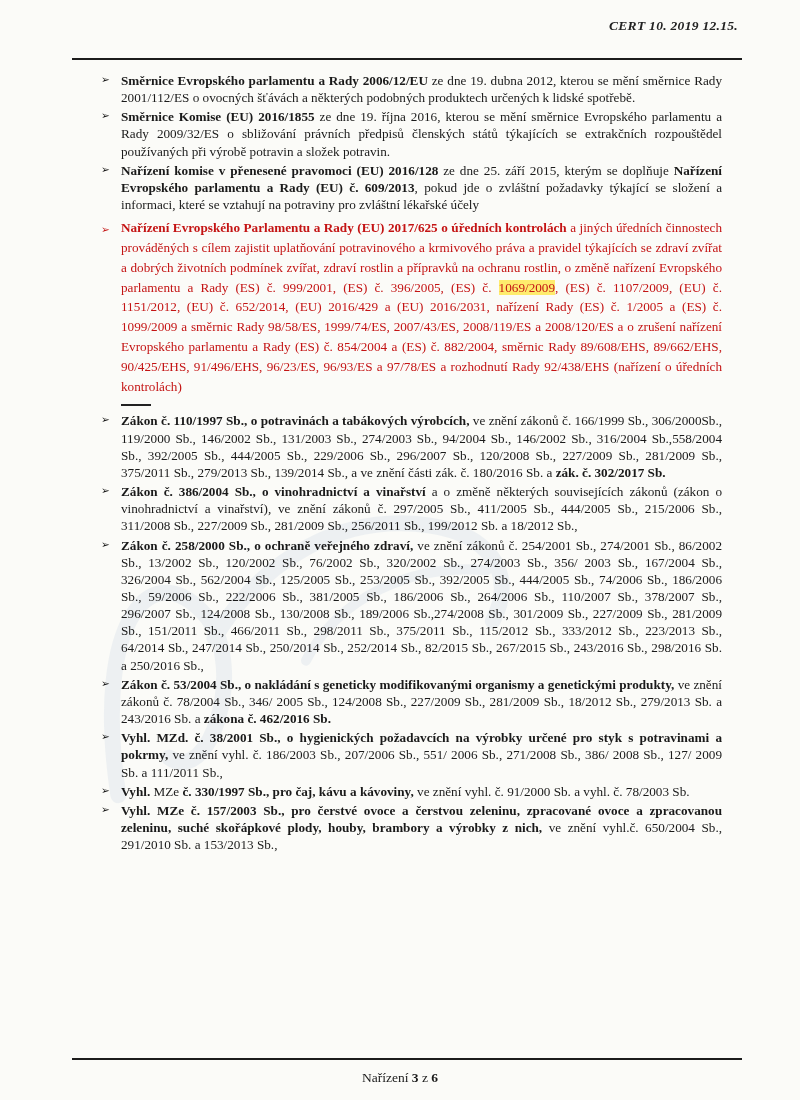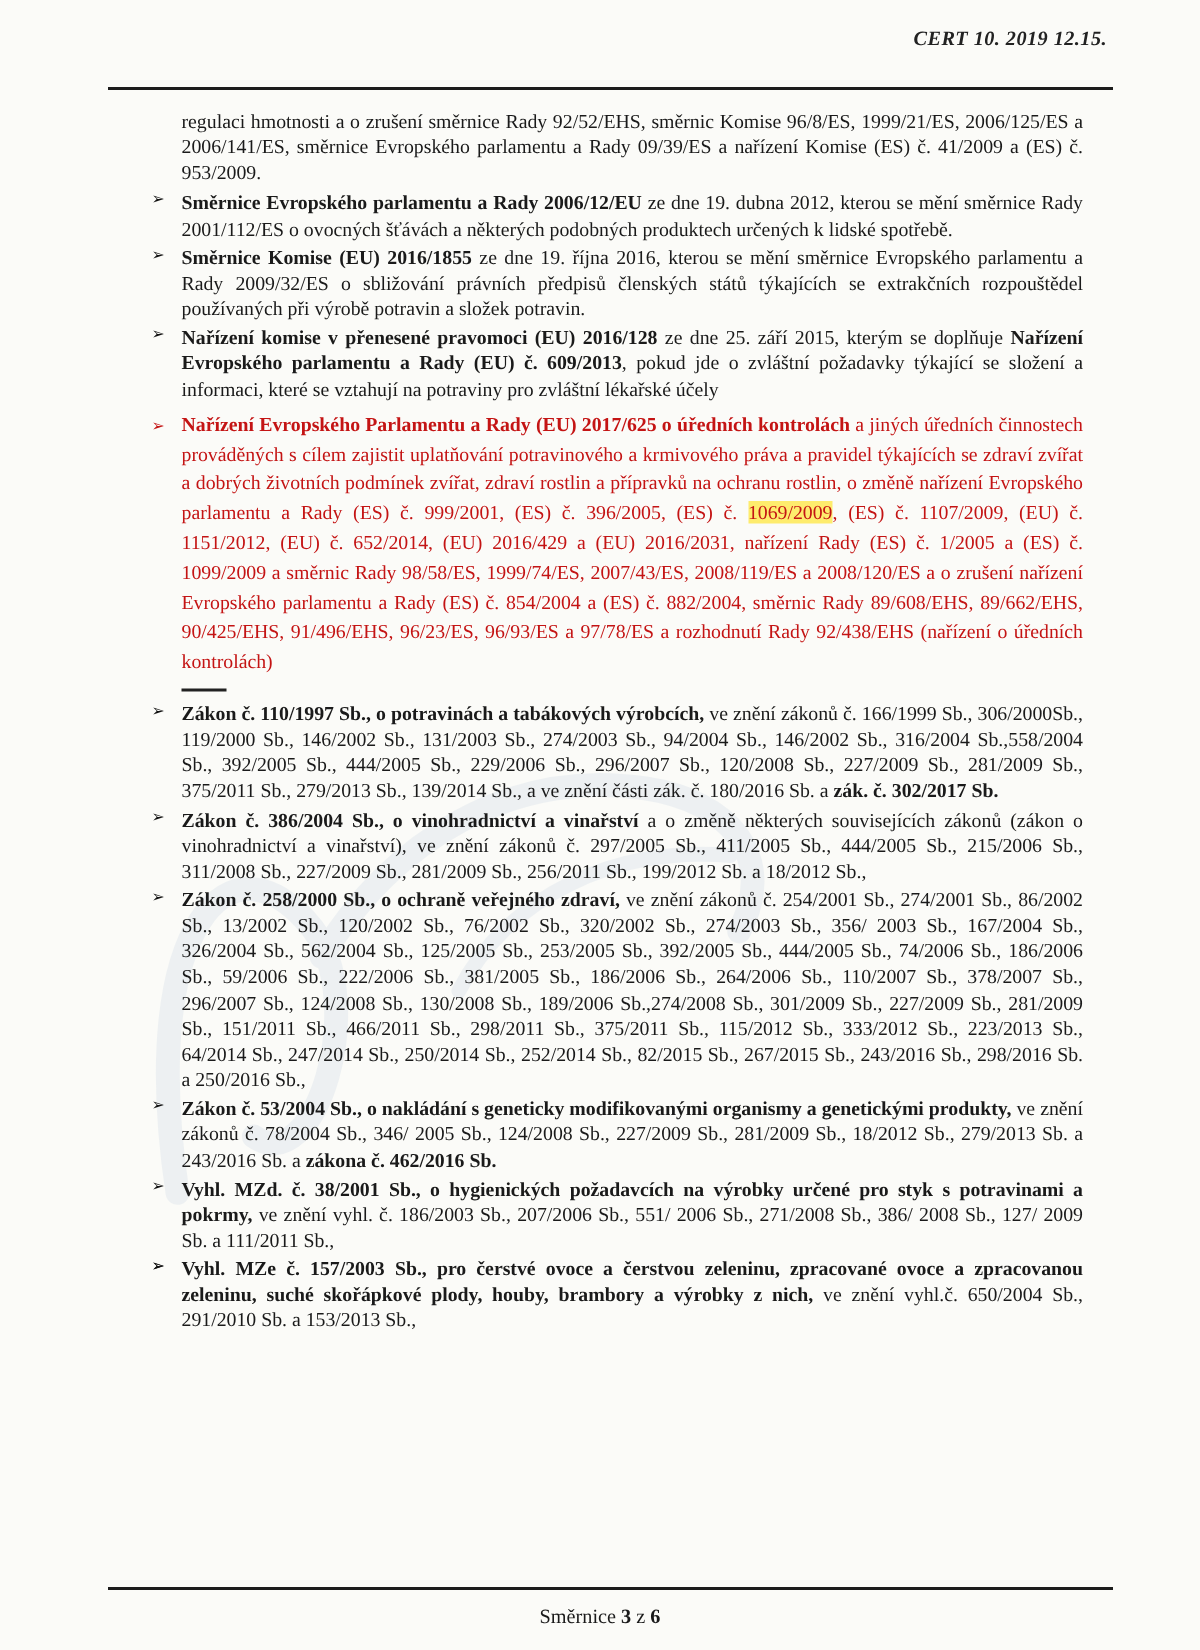--- a/index.html
+++ b/index.html
@@ -62,33 +62,32 @@
 
   <svg class="watermark" width="520" height="360" viewBox="0 0 520 360">
     <path d="M30,300 C60,120 140,80 170,160 C190,220 120,320 90,280 M170,180 C240,120 330,100 410,140 C460,165 480,210 440,250" fill="none" stroke="#7e9cc0" stroke-width="16" stroke-linecap="round"></path>
     <path d="M250,230 C300,180 380,170 450,200" fill="none" stroke="#7e9cc0" stroke-width="10" stroke-linecap="round"></path>
   </svg>
 
   <div class="stamp">CERT 10. 2019 12.15.</div>
   <div class="top-rule"></div>
 
   <div class="content">
-    <p class="para"><span>regulaci hmotnosti a o zrušení směrnice Rady 92/52/EHS, směrnic Komise 96/8/ES, 1999/21/ES, 2006/125/ES a 2006/141/ES, směrnice Evropského parlamentu a Rady 09/39/ES a nařízení Komise (ES) č. 41/2009 a (ES) č. 953/2009.</span></p>
     <div>
         <div class="li"><span class="marker">➢</span><span><span class="b">Směrnice Evropského parlamentu a Rady 2006/12/EU</span><span> ze dne 19. dubna 2012, kterou se mění směrnice Rady 2001/112/ES o ovocných šťávách a některých podobných produktech určených k lidské spotřebě.</span></span></div>
         <div class="li"><span class="marker">➢</span><span><span class="b">Směrnice Komise (EU) 2016/1855</span><span> ze dne 19. října 2016, kterou se mění směrnice Evropského parlamentu a Rady 2009/32/ES o sbližování právních předpisů členských států týkajících se extrakčních rozpouštědel používaných při výrobě potravin a složek potravin.</span></span></div>
         <div class="li"><span class="marker">➢</span><span><span class="b">Nařízení komise v přenesené pravomoci (EU) 2016/128</span><span> ze dne 25. září 2015, kterým se doplňuje </span><span class="b">Nařízení Evropského parlamentu a Rady (EU) č. 609/2013</span><span>, pokud jde o zvláštní požadavky týkající se složení a informaci, které se vztahují na potraviny pro zvláštní lékařské účely</span></span></div>
         <div class="li red"><span class="marker">➢</span><span><span class="b">Nařízení Evropského Parlamentu a Rady (EU) 2017/625 o úředních kontrolách</span><span> a jiných úředních činnostech prováděných s cílem zajistit uplatňování potravinového a krmivového práva a pravidel týkajících se zdraví zvířat a dobrých životních podmínek zvířat, zdraví rostlin a přípravků na ochranu rostlin, o změně nařízení Evropského parlamentu a Rady (ES) č. 999/2001, (ES) č. 396/2005, (ES) č. </span><span class="hl">1069/2009</span><span>, (ES) č. 1107/2009, (EU) č. 1151/2012, (EU) č. 652/2014, (EU) 2016/429 a (EU) 2016/2031, nařízení Rady (ES) č. 1/2005 a (ES) č. 1099/2009 a směrnic Rady 98/58/ES, 1999/74/ES, 2007/43/ES, 2008/119/ES a 2008/120/ES a o zrušení nařízení Evropského parlamentu a Rady (ES) č. 854/2004 a (ES) č. 882/2004, směrnic Rady 89/608/EHS, 89/662/EHS, 90/425/EHS, 91/496/EHS, 96/23/ES, 96/93/ES a 97/78/ES a rozhodnutí Rady 92/438/EHS (nařízení o úředních kontrolách)</span></span></div>
         <div class="mini-divider"></div>
         <div class="li"><span class="marker">➢</span><span><span class="b">Zákon č. 110/1997 Sb., o potravinách a tabákových výrobcích,</span><span> ve znění zákonů č. 166/1999 Sb., 306/2000Sb., 119/2000 Sb., 146/2002 Sb., 131/2003 Sb., 274/2003 Sb., 94/2004 Sb., 146/2002 Sb., 316/2004 Sb.,558/2004 Sb., 392/2005 Sb., 444/2005 Sb., 229/2006 Sb., 296/2007 Sb., 120/2008 Sb., 227/2009 Sb., 281/2009 Sb., 375/2011 Sb., 279/2013 Sb., 139/2014 Sb., a ve znění části zák. č. 180/2016 Sb. a </span><span class="b">zák. č. 302/2017 Sb.</span></span></div>
         <div class="li"><span class="marker">➢</span><span><span class="b">Zákon č. 386/2004 Sb., o vinohradnictví a vinařství</span><span> a o změně některých souvisejících zákonů (zákon o vinohradnictví a vinařství), ve znění zákonů č. 297/2005 Sb., 411/2005 Sb., 444/2005 Sb., 215/2006 Sb., 311/2008 Sb., 227/2009 Sb., 281/2009 Sb., 256/2011 Sb., 199/2012 Sb. a 18/2012 Sb.,</span></span></div>
         <div class="li"><span class="marker">➢</span><span><span class="b">Zákon č. 258/2000 Sb., o ochraně veřejného zdraví,</span><span> ve znění zákonů č. 254/2001 Sb., 274/2001 Sb., 86/2002 Sb., 13/2002 Sb., 120/2002 Sb., 76/2002 Sb., 320/2002 Sb., 274/2003 Sb., 356/ 2003 Sb., 167/2004 Sb., 326/2004 Sb., 562/2004 Sb., 125/2005 Sb., 253/2005 Sb., 392/2005 Sb., 444/2005 Sb., 74/2006 Sb., 186/2006 Sb., 59/2006 Sb., 222/2006 Sb., 381/2005 Sb., 186/2006 Sb., 264/2006 Sb., 110/2007 Sb., 378/2007 Sb., 296/2007 Sb., 124/2008 Sb., 130/2008 Sb., 189/2006 Sb.,274/2008 Sb., 301/2009 Sb., 227/2009 Sb., 281/2009 Sb., 151/2011 Sb., 466/2011 Sb., 298/2011 Sb., 375/2011 Sb., 115/2012 Sb., 333/2012 Sb., 223/2013 Sb., 64/2014 Sb., 247/2014 Sb., 250/2014 Sb., 252/2014 Sb., 82/2015 Sb., 267/2015 Sb., 243/2016 Sb., 298/2016 Sb. a 250/2016 Sb.,</span></span></div>
         <div class="li"><span class="marker">➢</span><span><span class="b">Zákon č. 53/2004 Sb., o nakládání s geneticky modifikovanými organismy a genetickými produkty,</span><span> ve znění zákonů č. 78/2004 Sb., 346/ 2005 Sb., 124/2008 Sb., 227/2009 Sb., 281/2009 Sb., 18/2012 Sb., 279/2013 Sb. a 243/2016 Sb. a </span><span class="b">zákona č. 462/2016 Sb.</span></span></div>
         <div class="li"><span class="marker">➢</span><span><span class="b">Vyhl. MZd. č. 38/2001 Sb., o hygienických požadavcích na výrobky určené pro styk s potravinami a pokrmy,</span><span> ve znění vyhl. č. 186/2003 Sb., 207/2006 Sb., 551/ 2006 Sb., 271/2008 Sb., 386/ 2008 Sb., 127/ 2009 Sb. a  111/2011 Sb.,</span></span></div>
-        <div class="li"><span class="marker">➢</span></div>
+        <div class="li"><span class="marker">➢</span><span><span class="b">Vyhl.</span><span> MZe </span><span class="b">č. 330/1997 Sb., pro čaj, kávu a kávoviny,</span><span> ve znění vyhl. č. 91/2000 Sb. a vyhl. č. 78/2003 Sb.</span></span></div>
         <div class="li"><span class="marker">➢</span><span><span class="b">Vyhl. MZe č. 157/2003 Sb., pro čerstvé ovoce a čerstvou zeleninu, zpracované ovoce a zpracovanou zeleninu, suché skořápkové plody, houby, brambory a výrobky z nich,</span><span> ve znění vyhl.č. 650/2004 Sb., 291/2010 Sb. a 153/2013 Sb.,</span></span></div>
       </div>
   </div>
 
   <div class="footer-rule"></div>
-  <div class="footer-text"><span>Směrnice </span><span class="b">3</span><span> z </span><span class="b">6</span></div>
+  <div class="footer-text"><span>Nařízení </span><span class="b">3</span><span> z </span><span class="b">6</span></div>
 
 </div>
 
 </body></html>

